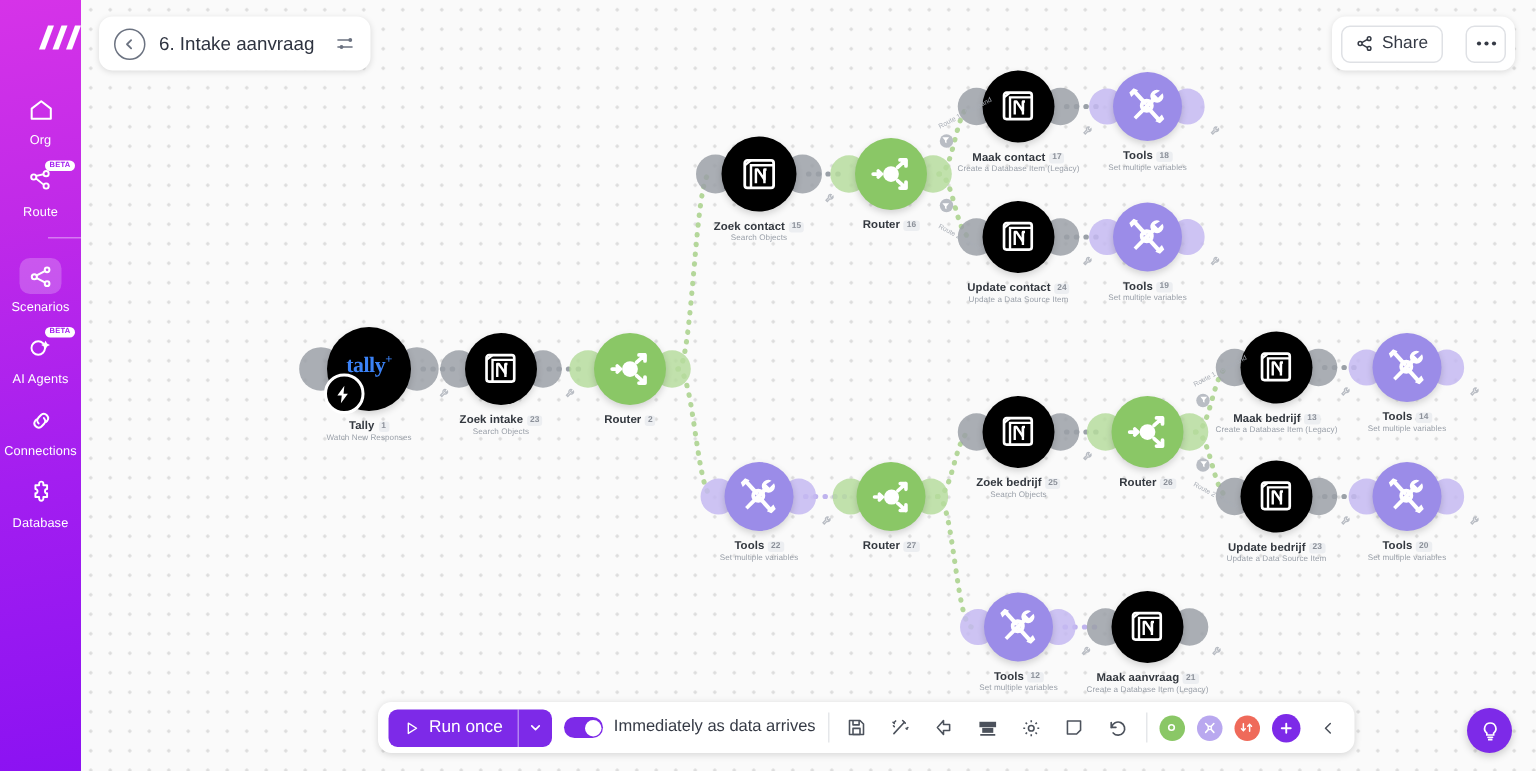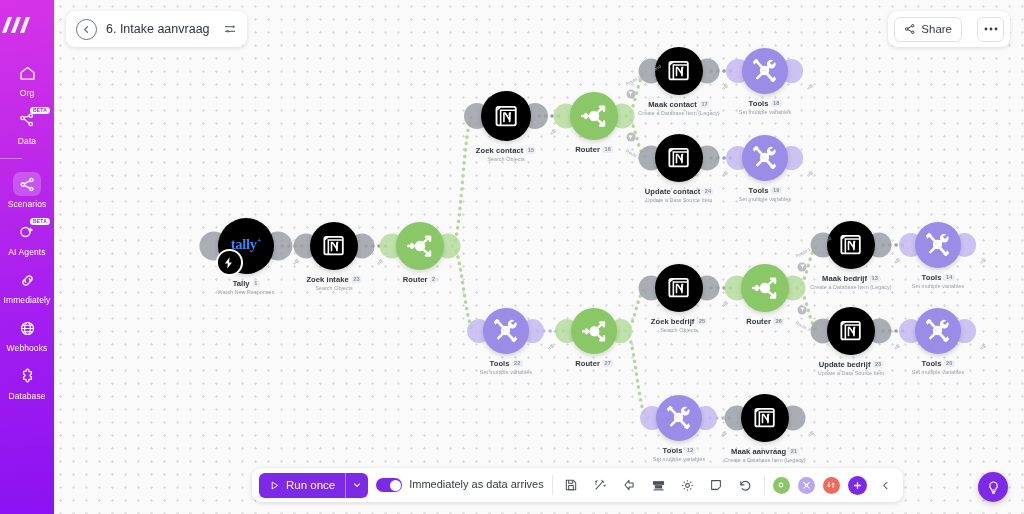--- a/index.html
+++ b/index.html
@@ -8,21 +8,21 @@
     font-family: "Liberation Sans", sans-serif;
     background:#f7f7f8;
     -webkit-font-smoothing:antialiased;
   }
   #app { position:relative; width:1024px; height:514px; }
 
   
   #sidebar {
     position:absolute; left:0; top:0; width:54px; height:514px;
     background:linear-gradient(170deg,#d633e8 0%,#c02ae8 28%,#a31ef0 62%,#8b12f2 100%);
-    display:flex; flex-direction:column; align-items:flex-start;
+    display:flex; flex-direction:column; align-items:flex-end;
     padding-top:12px; color:#fff; z-index:40;
   }
   .logo { width:30px; height:26px; display:flex; align-items:center; justify-content:center; margin-bottom:16px; }
   .nav-item {
     width:54px; display:flex; flex-direction:column; align-items:center;
     padding:7px 0 4px; position:relative; cursor:pointer;
   }
   .nav-ico { width:28px; height:24px; display:flex; align-items:center; justify-content:center; position:relative; }
   .nav-ico.active-bg { background:rgba(255,255,255,.22); border-radius:7px; }
   .nav-label { font-size:8.5px; margin-top:3px; letter-spacing:.1px; color:#fff; white-space:nowrap; }
@@ -174,21 +174,21 @@
     <div class="nav-item">
       <div class="nav-ico">
         <svg width="18" height="18" viewBox="0 0 24 24" fill="none" stroke="#fff" stroke-width="1.7">
           <circle cx="6" cy="8" r="2.3"></circle>
             <circle cx="17" cy="5" r="2.3"></circle>
             <circle cx="17" cy="16" r="2.3"></circle>
           <path d="M8.2 7 L14.8 5.6 M8 9.4 L15 15"></path>
         </svg>
         <span class="beta">BETA</span>
       </div>
-      <span class="nav-label">Data</span>
+      <span class="nav-label">Route</span>
     </div>
 
     <div class="nav-div"></div>
 
     <div class="nav-item">
       <div class="nav-ico active-bg">
         <svg width="17" height="17" viewBox="0 0 24 24" fill="none" stroke="#fff" stroke-width="1.9">
           <circle cx="17.5" cy="5.5" r="2.2"></circle>
             <circle cx="17.5" cy="18.5" r="2.2"></circle>
             <circle cx="5.5" cy="12" r="2.4"></circle>
@@ -209,33 +209,23 @@
       <span class="nav-label">AI Agents</span>
     </div>
 
     <div class="nav-item">
       <div class="nav-ico">
         <svg width="17" height="17" viewBox="0 0 24 24" fill="none" stroke="#fff" stroke-width="1.9" stroke-linecap="round">
           <path d="M9.5 14.5 a4 4 0 0 1 0-5.6 l2.5-2.5 a4 4 0 0 1 5.6 5.6 l-1.2 1.2"></path>
           <path d="M14.5 9.5 a4 4 0 0 1 0 5.6 l-2.5 2.5 a4 4 0 0 1-5.6-5.6 l1.2-1.2"></path>
         </svg>
       </div>
-      <span class="nav-label">Immediately</span>
-    </div>
-
-    <div class="nav-item">
-      <div class="nav-ico">
-        <svg width="17" height="17" viewBox="0 0 24 24" fill="none" stroke="#fff" stroke-width="1.7">
-          <circle cx="12" cy="12" r="8.5"></circle>
-          <ellipse cx="12" cy="12" rx="4" ry="8.5"></ellipse>
-          <path d="M3.6 12 H20.4 M4.8 7.5 H19.2 M4.8 16.5 H19.2"></path>
-        </svg>
-      </div>
-      <span class="nav-label">Webhooks</span>
-    </div>
+      <span class="nav-label">Connections</span>
+    </div>
+
 
     <div class="nav-item">
       <div class="nav-ico">
         <svg width="17" height="17" viewBox="0 0 24 24" fill="none" stroke="#fff" stroke-width="1.8" stroke-linejoin="round">
           <path d="M10 3.5 a2 2 0 0 1 4 0 v1.5 h3.5 v3.5 a2 2 0 0 0 0 4 v3.5 h-3.5 v1.5 a2 2 0 0 1-4 0 v-1.5 H6.5 v-3.5 a2 2 0 0 0 0-4 V4.9 H10 Z"></path>
         </svg>
       </div>
       <span class="nav-label">Database</span>
     </div>
 

